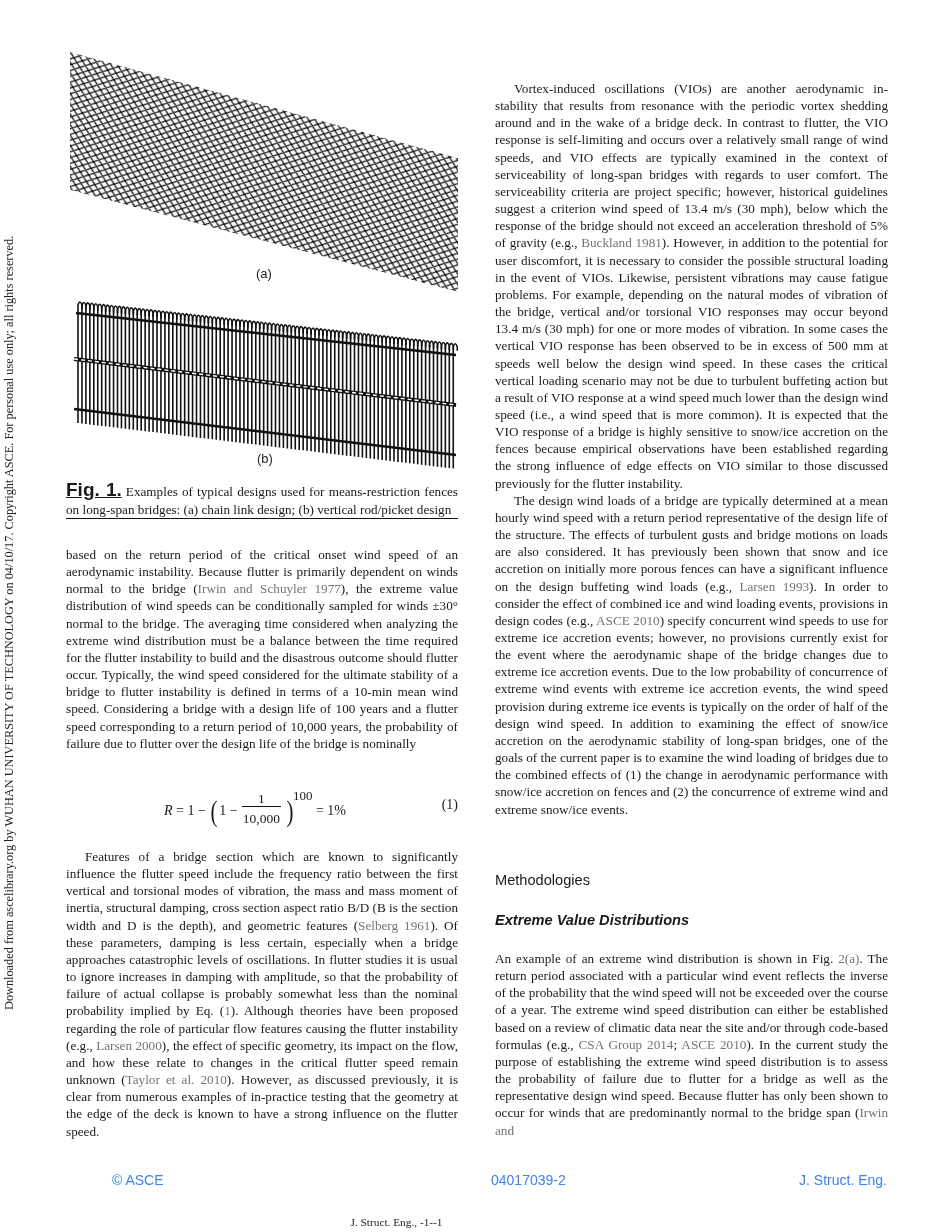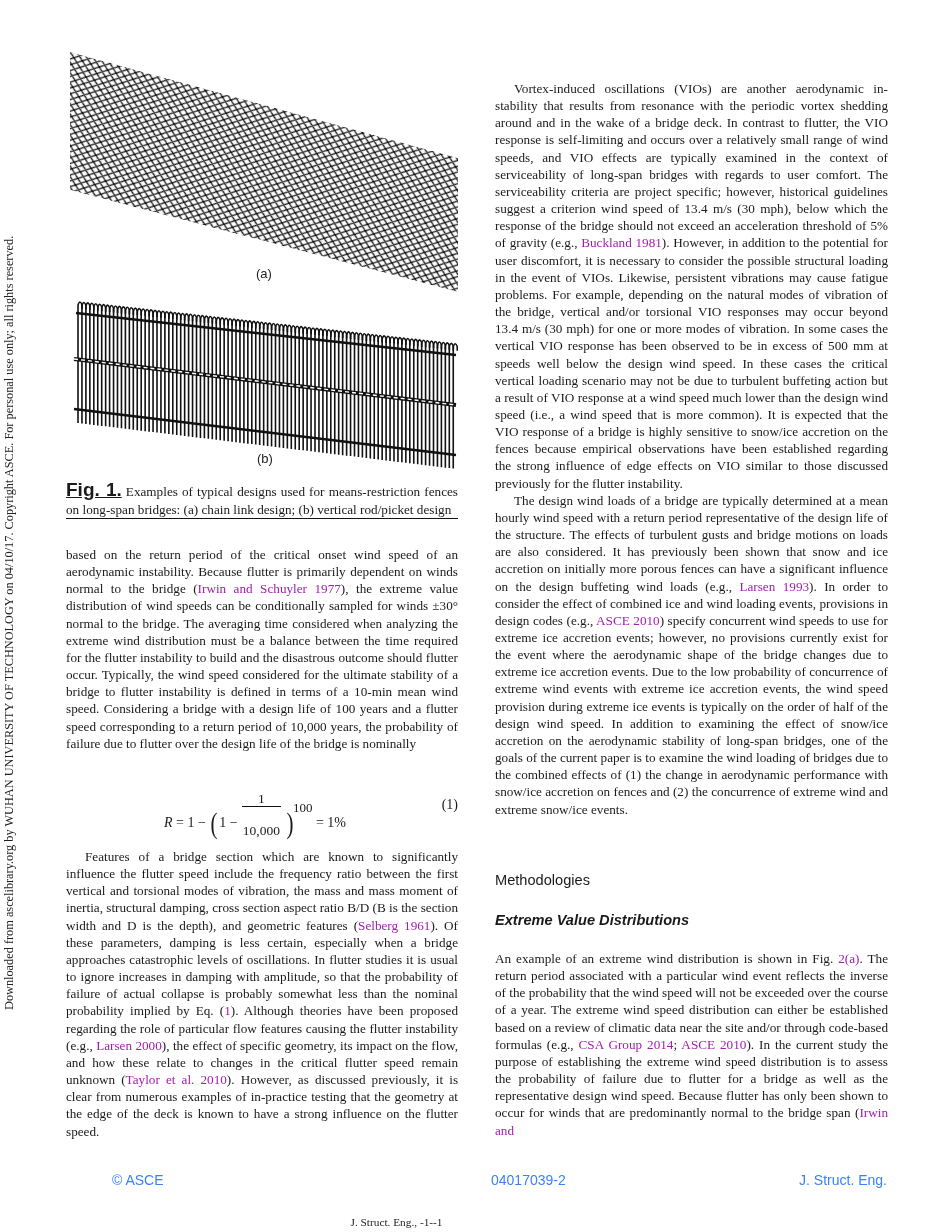--- a/index.html
+++ b/index.html
@@ -16,41 +16,41 @@
   .col-left { left: 66px; width: 392px; }
   .col-right { left: 495px; width: 393px; }
 
   .para {
     font-family: "Liberation Serif", serif;
     font-size: 13.2px; line-height: 17.15px;
     text-align: justify; text-align-last: auto;
     margin: 0; hyphens: manual;
   }
   .indent { text-indent: 19px; }
-  .link { color: #a21caf; }
+  .link { color: #737373; }
 
   .figure { position: absolute; left: 66px; top: 40px; width: 392px; height: 430px; }
   .fig-label { position: absolute; font-family: "Liberation Sans", sans-serif; font-size: 13px; color: #222; }
 
   .caption {
     position: absolute; left: 66px; top: 481px; width: 392px;
     font-family: "Liberation Serif", serif; font-size: 13.2px; line-height: 18px; text-align: justify;
   }
   .caption .fig-num { font-family: "Liberation Sans", sans-serif; font-weight: bold; font-size: 19px; text-decoration: underline; }
   .caption-rule { position: absolute; left: 66px; top: 518px; width: 392px; height: 0; border-top: 1.6px solid #111; }
 
   .equation {
     position: absolute; left: 66px; top: 781px; width: 392px; height: 46px;
     font-family: "Liberation Serif", serif; font-size: 14px;
   }
   .eq-body { position: absolute; left: 98px; top: 10px; display: flex; align-items: center; white-space: nowrap; }
   .eq-num { position: absolute; right: 0; top: 16px; }
   .frac { display: inline-flex; flex-direction: column; align-items: center; margin: 0 4px; vertical-align: middle; }
   .frac .num { font-size: 13.5px; line-height: 15px; }
-  .frac .den { font-size: 13.5px; line-height: 15px; border-top: 1px solid #111; padding: 16px 1px; }
+  .frac .den { font-size: 13.5px; line-height: 15px; border-top: 1px solid #111; padding: 4px 1px; }
   .paren { font-size: 30px; line-height: 30px; font-weight: 100; transform: scaleX(0.7); display: inline-block; }
   .sup { font-size: 13px; position: relative; top: -15px; margin-left: -2px; }
 
   .h1 { position: absolute; font-family: "Liberation Sans", sans-serif; font-weight: normal; font-size: 14.6px; }
   .h2 { position: absolute; font-family: "Liberation Sans", sans-serif; font-weight: bold; font-style: italic; font-size: 14.6px; }
   .h3 { font-family: "Liberation Serif", serif; font-weight: bold; font-size: 13.6px; display: block; }
 
   .footer { position: absolute; top: 1172px; font-family: "Liberation Sans", sans-serif; font-size: 14px; color: #3b82f6; margin-left: 46px; }
   .bottom-note { position: absolute; top: 1216px; left: 0; width: 793px; text-align: center; font-family: "Liberation Serif", serif; font-size: 11.3px; color: #222; }
 </style>

